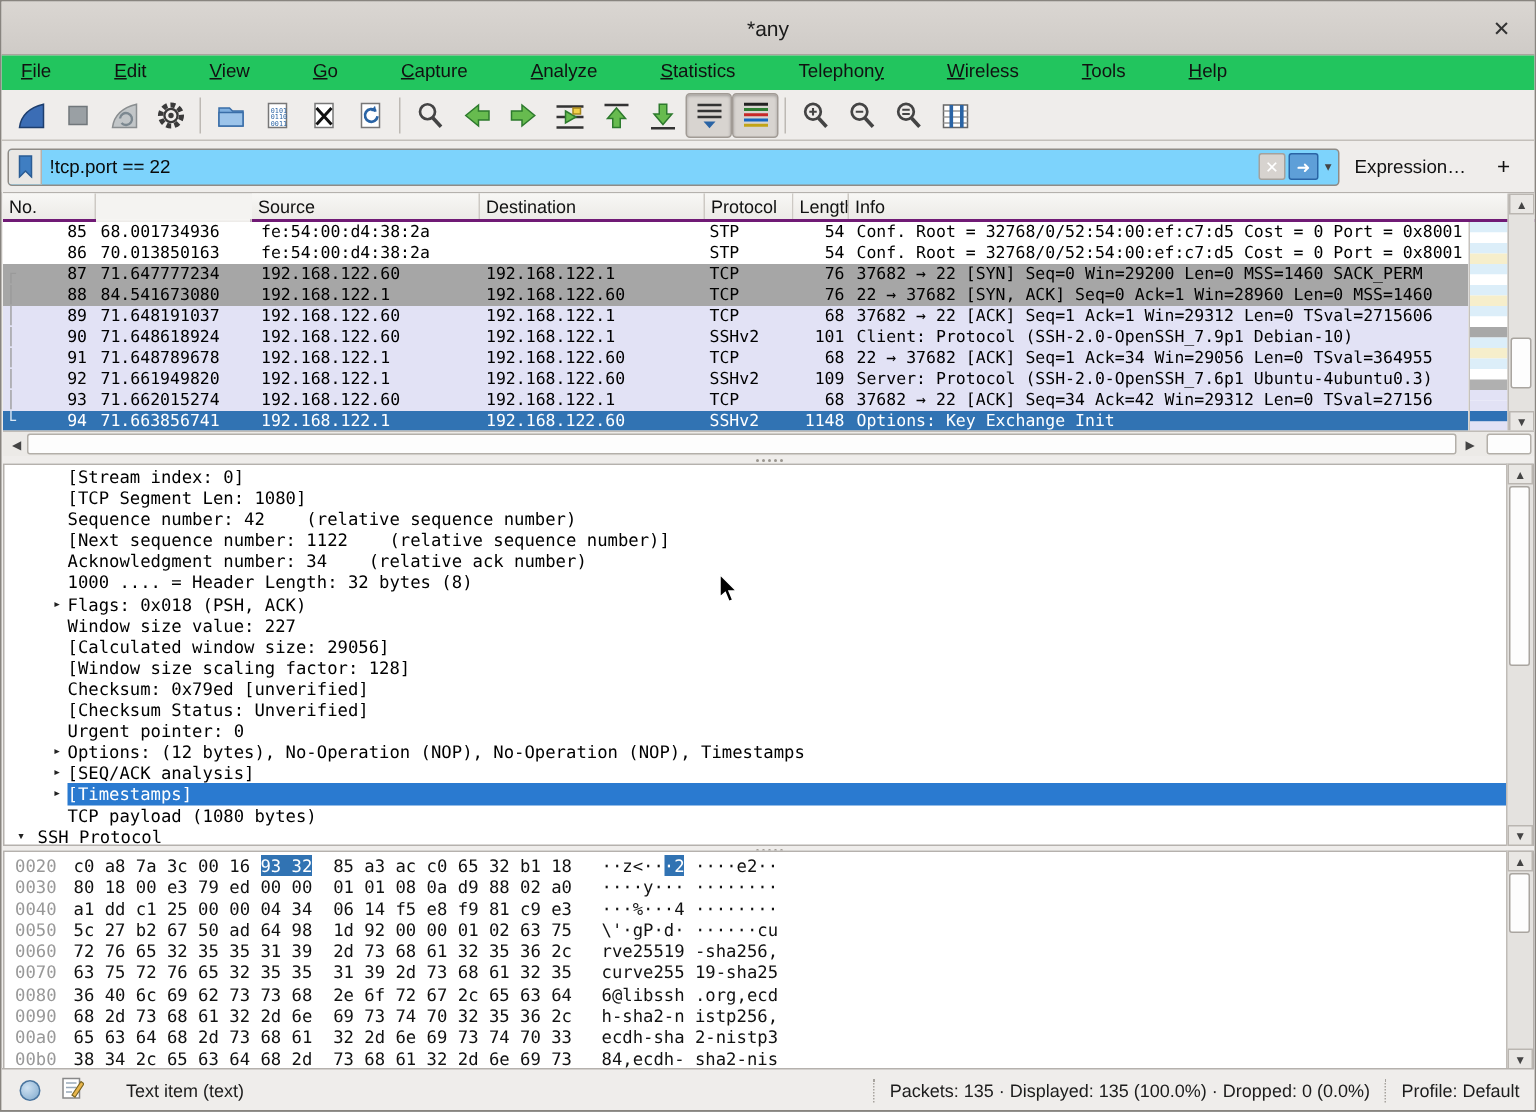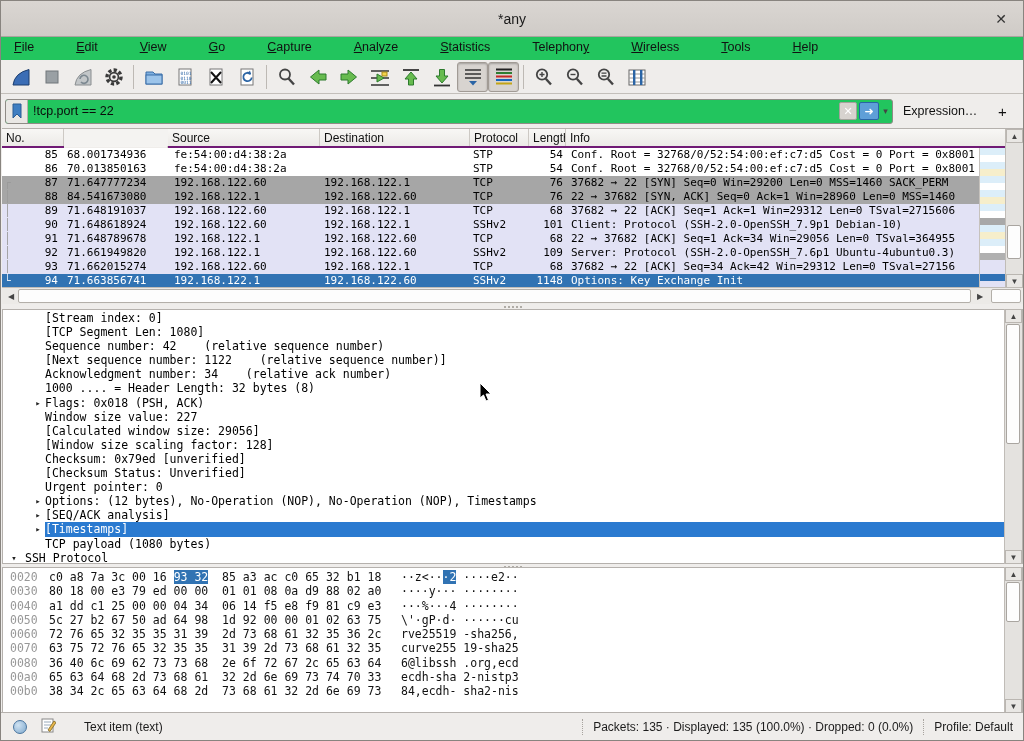--- a/index.html
+++ b/index.html
@@ -20,21 +20,21 @@
   .menu-item u{text-decoration:underline;}
   
   .toolbar{position:absolute;top:59px;left:0;right:0;height:34px;background:#efedeb;
     border-bottom:1px solid #c3bfba;display:flex;align-items:center;padding-left:4px;}
   .tbtn{width:31px;height:30px;display:flex;align-items:center;justify-content:center;border:1px solid transparent;border-radius:3px;}
   .tbtn.pressed{background:#d8d4d0;border:1px solid #a19b95;box-shadow:inset 0 1px 2px rgba(0,0,0,.25);}
   .tsep{width:1px;height:24px;background:#bdb9b4;margin:0 4px;}
   
   .filterbar{position:absolute;top:93px;left:0;right:0;height:34px;background:#efedeb;
     display:flex;align-items:center;padding:0 4px;}
-  .filter-input{flex:0 0 auto;width:888px;height:25px;background:#22c55e;border:1px solid #8f8b86;
+  .filter-input{flex:0 0 auto;width:888px;height:25px;background:#7dd3fc;border:1px solid #8f8b86;
     border-radius:3px;display:flex;align-items:center;overflow:hidden;}
   .fi-bookmark{width:22px;height:23px;background:#e9e7e4;border-right:1px solid #b5b1ac;
     display:flex;align-items:center;justify-content:center;}
   .fi-text{flex:1;font-size:12.5px;color:#0a0a0a;padding-left:5px;}
   .fi-clear{width:18px;height:18px;background:#d7d3cf;border:1px solid #a5a19c;border-radius:2px;
     color:#fff;font-size:11px;display:flex;align-items:center;justify-content:center;margin-right:2px;}
   .fi-apply{width:20px;height:18px;background:#5e9fd8;border:1px solid #2a64a5;border-radius:2px;
     color:#fff;font-size:11px;display:flex;align-items:center;justify-content:center;}
   .fi-caret{width:13px;color:#444;font-size:9px;display:flex;align-items:center;justify-content:center;}
   .expression{font-size:12.5px;color:#111;margin-left:10px;}
@@ -457,20 +457,21 @@
     </div>
 
   <div class="hexpane" id="hexpane">
       <div class="hxrow"><span class="hx-off">0020</span><span class="hx-hex">c0 a8 7a 3c 00 16 <span class="hxsel">93 32</span>  85 a3 ac c0 65 32 b1 18</span><span class="hx-asc">··z&lt;··<span class="hxsel">·2</span> ····e2··</span></div>
       <div class="hxrow"><span class="hx-off">0030</span><span class="hx-hex">80 18 00 e3 79 ed 00 00  01 01 08 0a d9 88 02 a0</span><span class="hx-asc">····y··· ········</span></div>
       <div class="hxrow"><span class="hx-off">0040</span><span class="hx-hex">a1 dd c1 25 00 00 04 34  06 14 f5 e8 f9 81 c9 e3</span><span class="hx-asc">···%···4 ········</span></div>
       <div class="hxrow"><span class="hx-off">0050</span><span class="hx-hex">5c 27 b2 67 50 ad 64 98  1d 92 00 00 01 02 63 75</span><span class="hx-asc">\'·gP·d· ······cu</span></div>
       <div class="hxrow"><span class="hx-off">0060</span><span class="hx-hex">72 76 65 32 35 35 31 39  2d 73 68 61 32 35 36 2c</span><span class="hx-asc">rve25519 -sha256,</span></div>
       <div class="hxrow"><span class="hx-off">0070</span><span class="hx-hex">63 75 72 76 65 32 35 35  31 39 2d 73 68 61 32 35</span><span class="hx-asc">curve255 19-sha25</span></div>
       <div class="hxrow"><span class="hx-off">0080</span><span class="hx-hex">36 40 6c 69 62 73 73 68  2e 6f 72 67 2c 65 63 64</span><span class="hx-asc">6@libssh .org,ecd</span></div>
+      <div class="hxrow"><span class="hx-off">0090</span><span class="hx-hex">68 2d 73 68 61 32 2d 6e  69 73 74 70 32 35 36 2c</span><span class="hx-asc">h-sha2-n istp256,</span></div>
       <div class="hxrow"><span class="hx-off">00a0</span><span class="hx-hex">65 63 64 68 2d 73 68 61  32 2d 6e 69 73 74 70 33</span><span class="hx-asc">ecdh-sha 2-nistp3</span></div>
       <div class="hxrow"><span class="hx-off">00b0</span><span class="hx-hex">38 34 2c 65 63 64 68 2d  73 68 61 32 2d 6e 69 73</span><span class="hx-asc">84,ecdh- sha2-nis</span></div>
     </div>
   <div class="hvscroll">
     <div style="position:absolute;top:0;left:0;width:100%;height:14px;display:flex;align-items:center;justify-content:center;font-size:8px;color:#444;background:#e9e7e4;border:1px solid #bab6b1">▲</div>
     <div style="position:absolute;top:15px;left:1px;width:14px;height:40px;background:#fdfdfd;border:1px solid #a9a5a0;border-radius:2px"></div>
     <div style="position:absolute;bottom:0;left:0;width:100%;height:14px;display:flex;align-items:center;justify-content:center;font-size:8px;color:#444;background:#e9e7e4;border:1px solid #bab6b1">▼</div>
   </div>
 
   <div class="statusbar">

